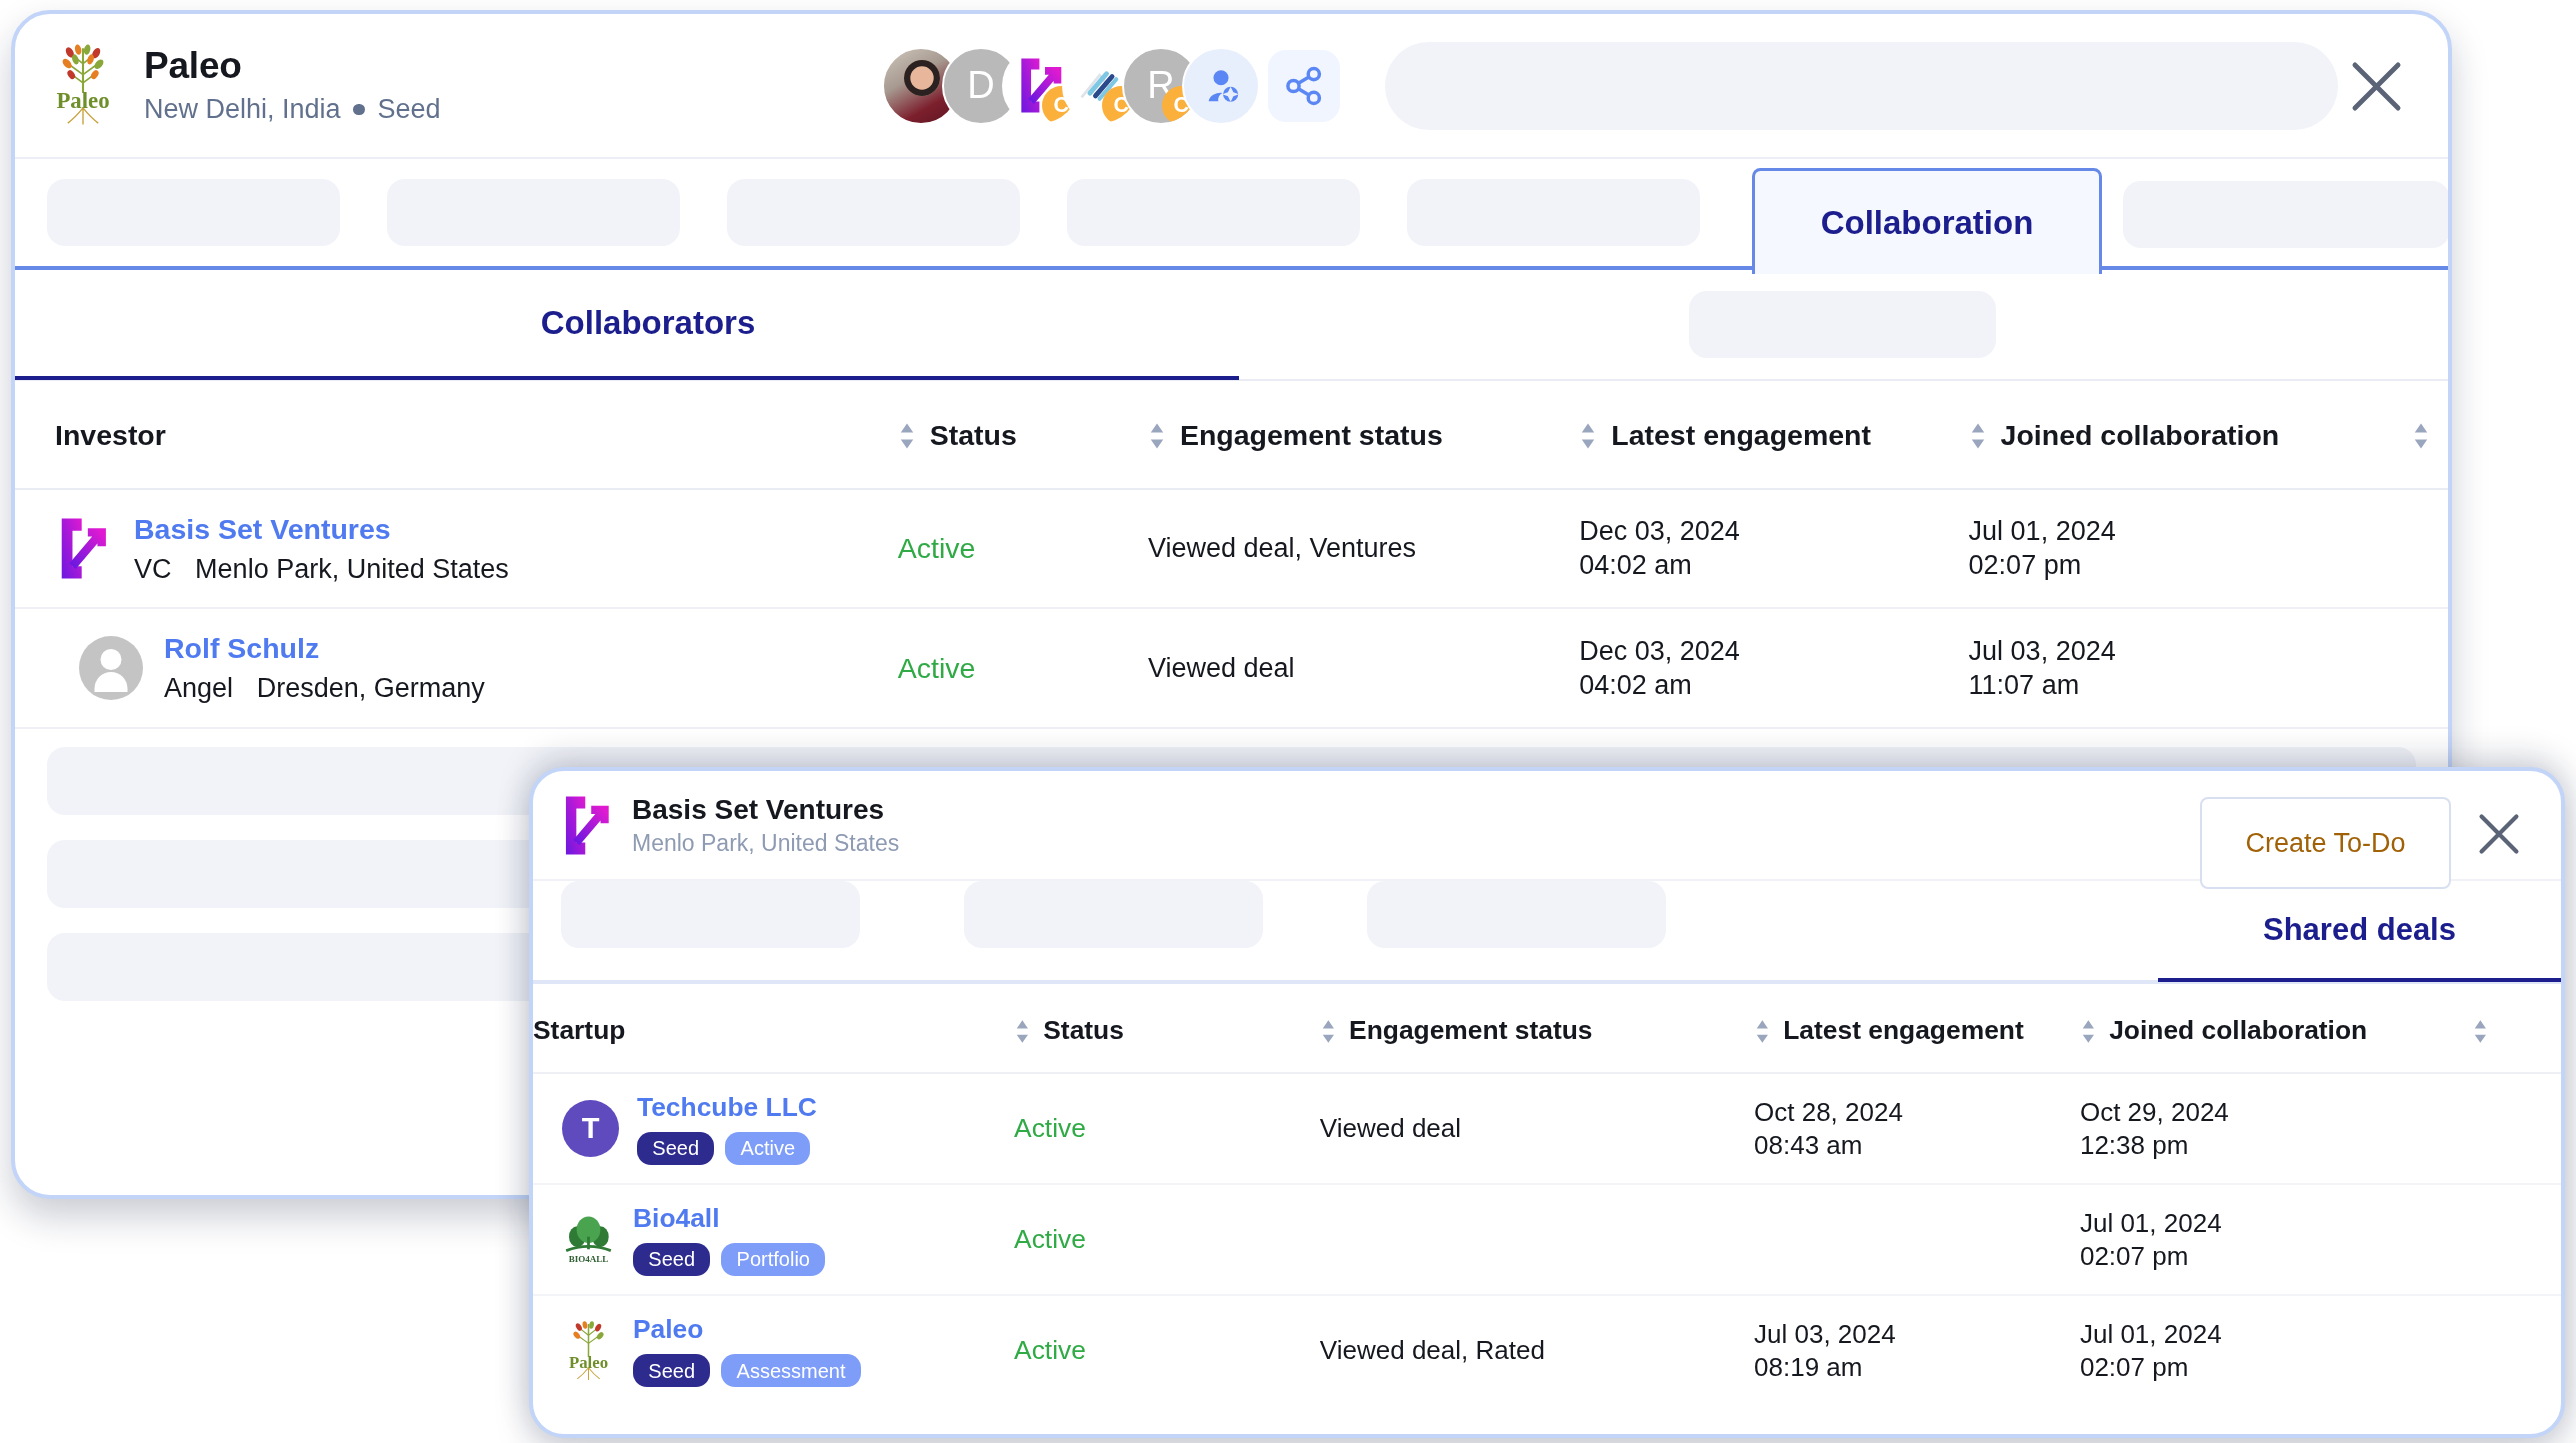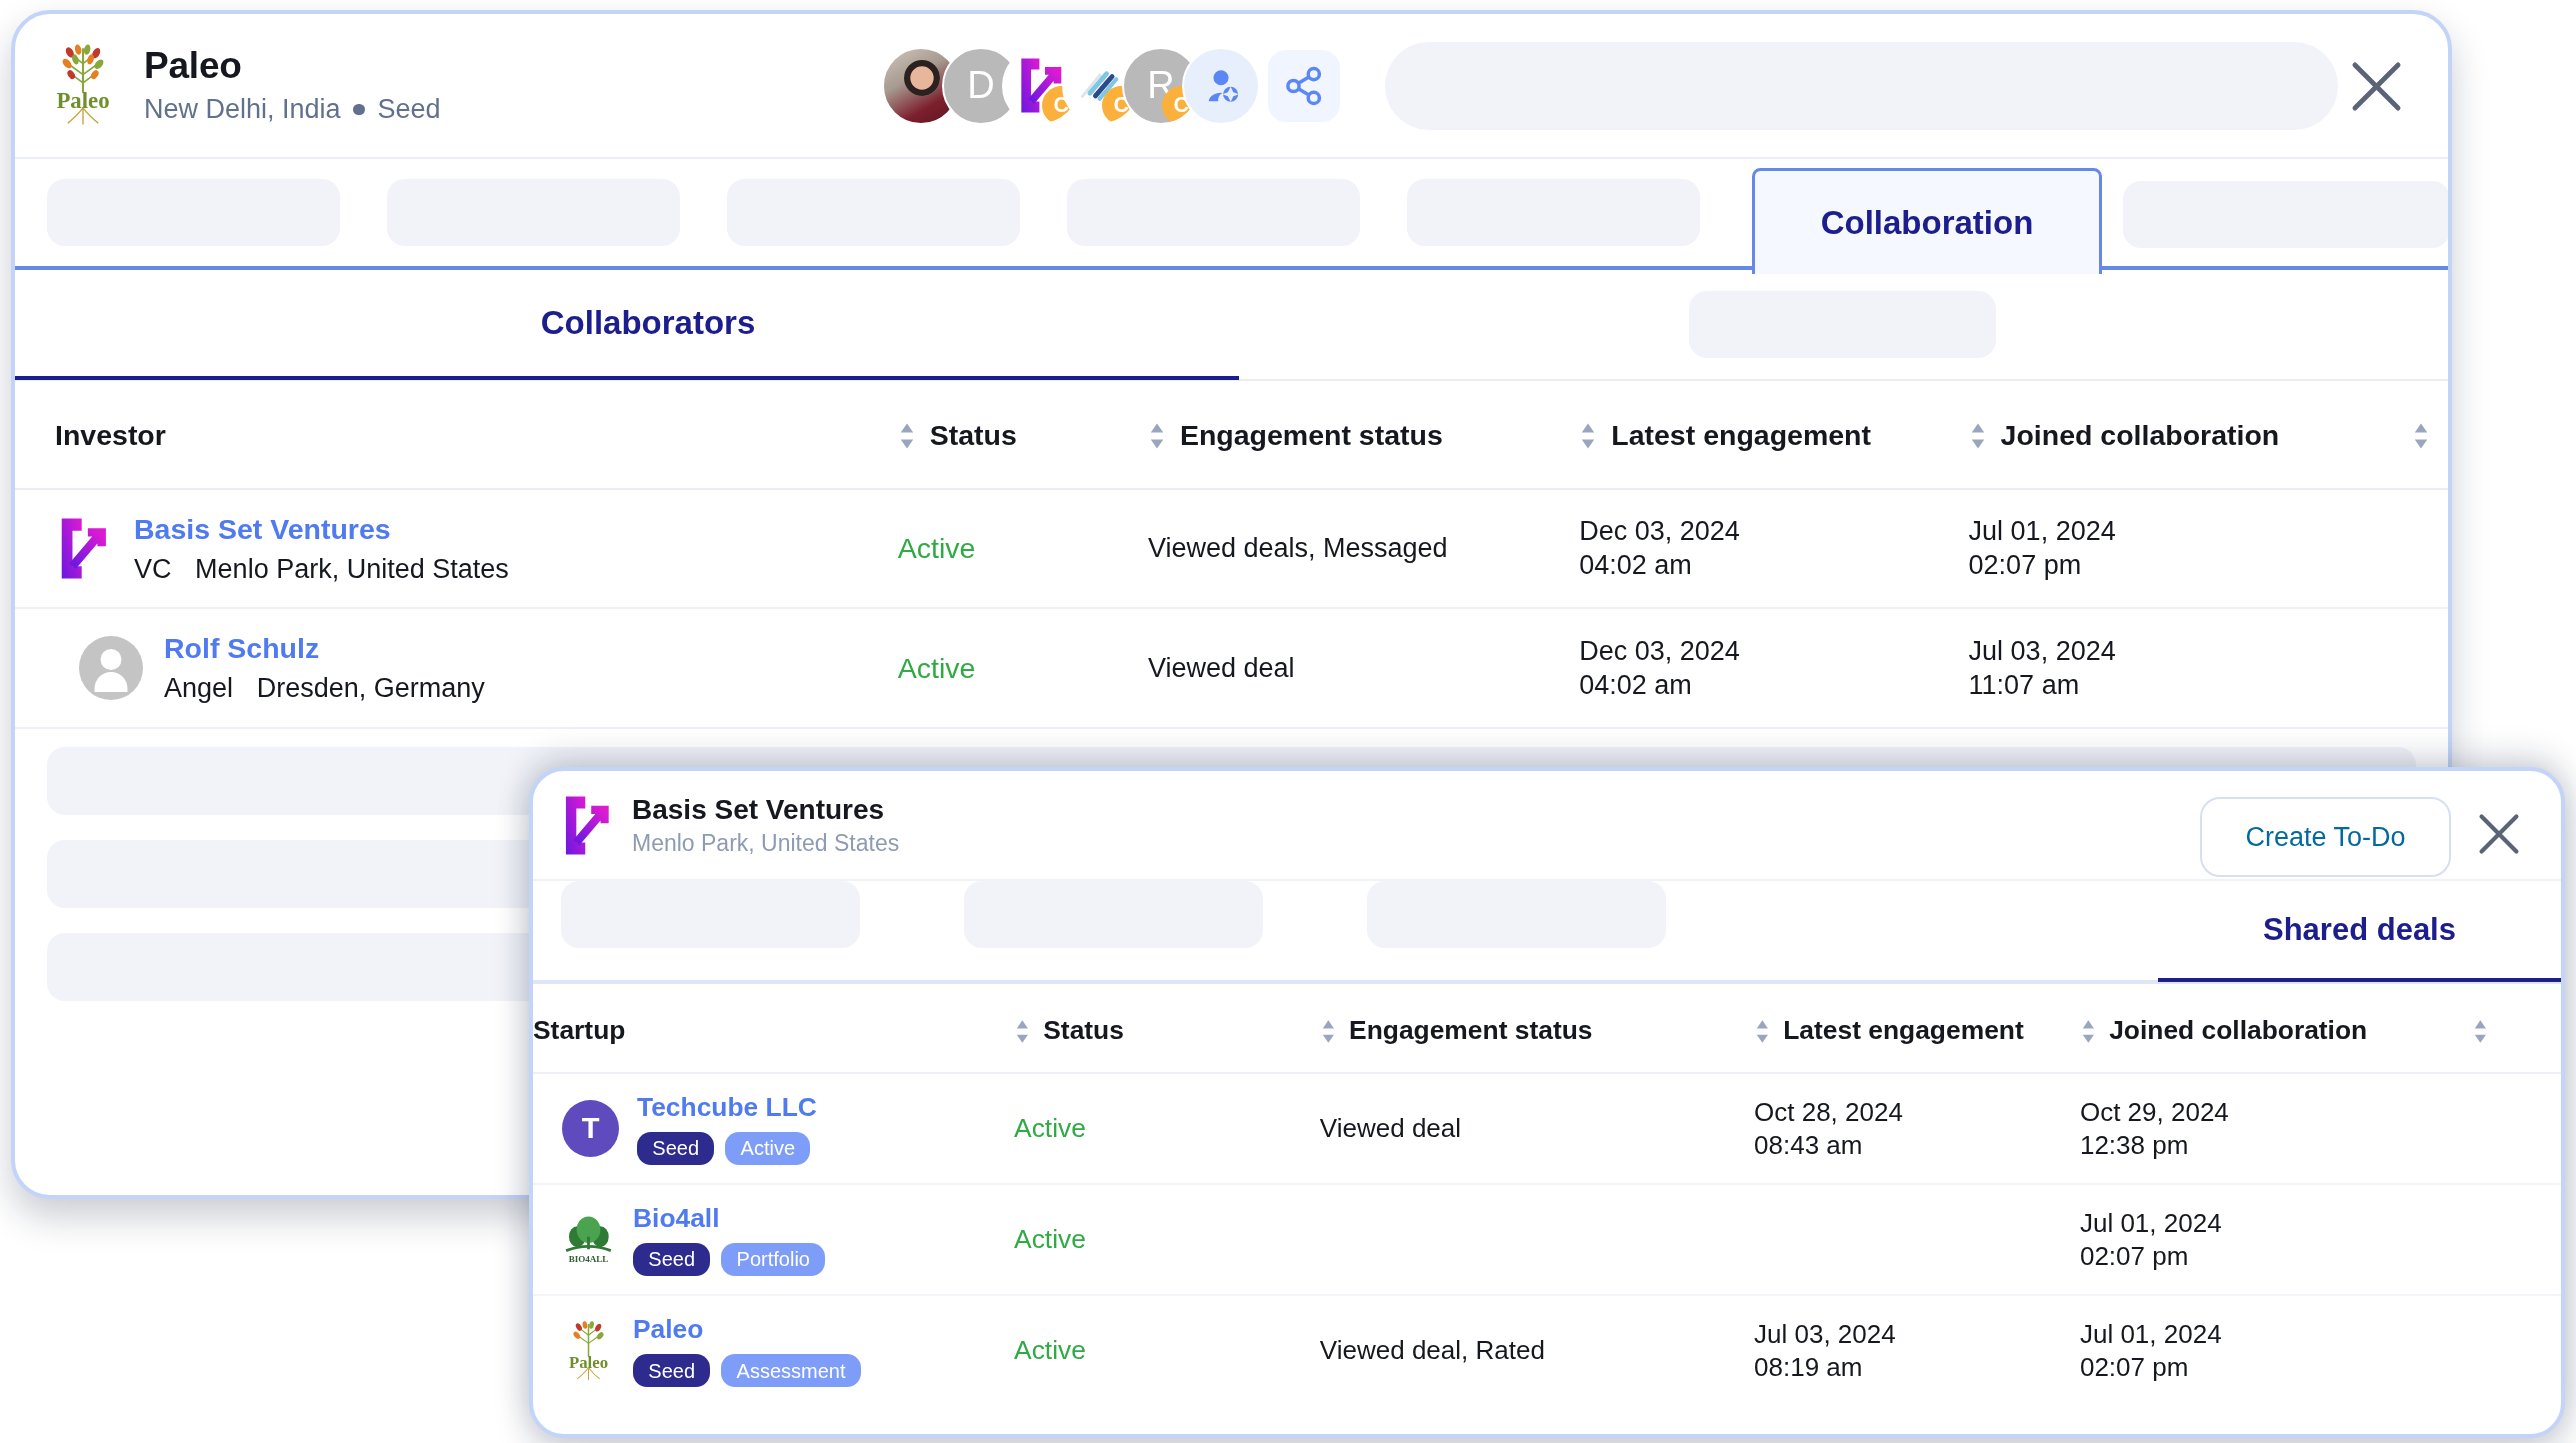--- a/index.html
+++ b/index.html
@@ -261,25 +261,25 @@
     display: flex; align-items: center;
     padding: 0 28px;
     border-bottom: 2.8px solid #f0f2f7;
   }
   .ov-logo { width: 53px; height: 61px; flex:none; }
   .ov-titles { margin-left: 18px; }
   .ov-title { font-size: 28px; font-weight: 700; color: #16181f; line-height:1.15; }
   .ov-sub { margin-top: 4.2px; font-size: 23px; color: #8e9bb3; line-height:1.15; }
   .ov-todo {
     position: absolute; right: 110px; top: 26.4px;
-    width: 251px; height: 80px;
-    border: 2.8px solid #d7dff0; border-radius: 20px;
+    width: 251px; height: 92px;
+    border: 2.8px solid #d7dff0; border-radius: 8px;
     background: #ffffff;
     display:flex; align-items:center; justify-content:center;
-    font-size: 27px; color: #0369a1;
+    font-size: 27px; color: #a16207;
   }
   .ov-close { position: absolute; right: 39px; top: 40px; width: 46px; height: 46px; }
 
   .ov-tabrow {
     position: relative; height: 103px;
     border-bottom: 4.2px solid #dfe6f7;
     display: flex; align-items: flex-start; gap: 104px;
     padding-left: 28px;
   }
   .ov-tab-skel {
@@ -495,21 +495,21 @@
                 <span class="ent-meta">
                   <span>VC</span>
                   <span>Menlo Park, United States</span>
                 </span>
               </span>
             </div>
           </td>
           <td>
             <span class="status-active">Active</span>
           </td>
-          <td>Viewed deals, Messaged</td>
+          <td>Viewed deal, Ventures</td>
           <td class="two-line">
             <div>Dec 03, 2024</div>
             <div>04:02 am</div>
           </td>
           <td class="two-line">
             <div>Jul 01, 2024</div>
             <div>02:07 pm</div>
           </td>
         </tr>
 

